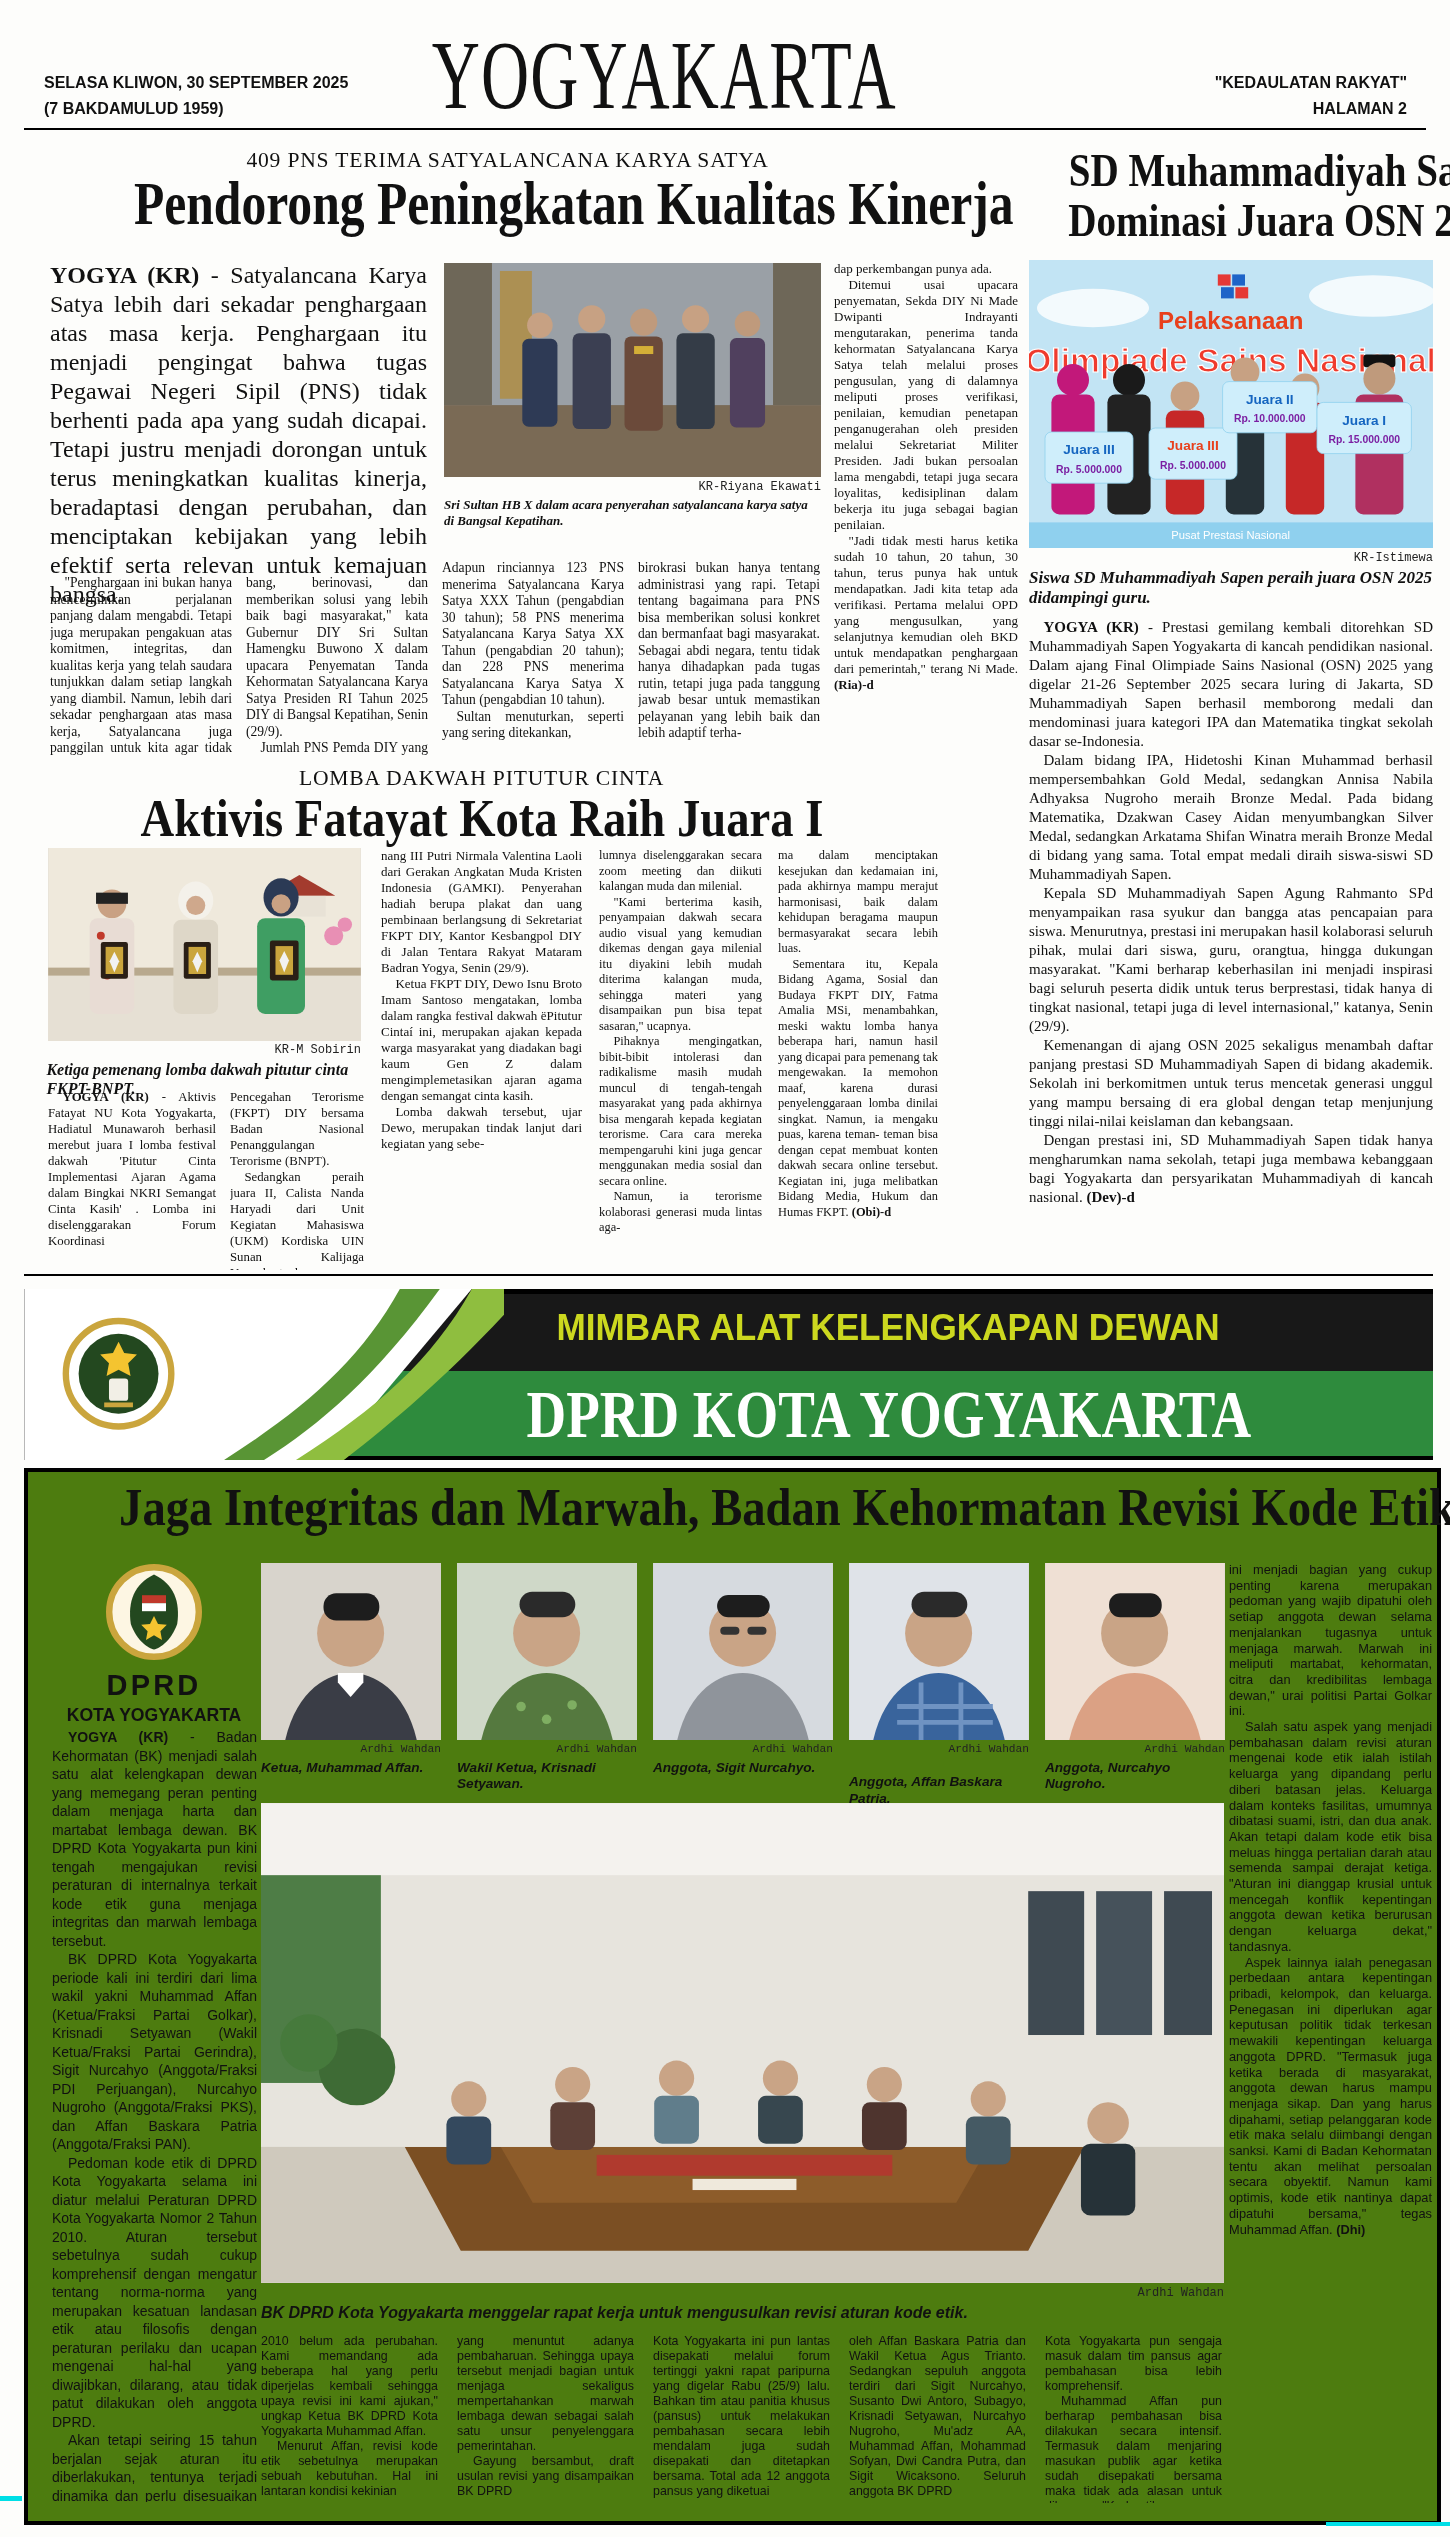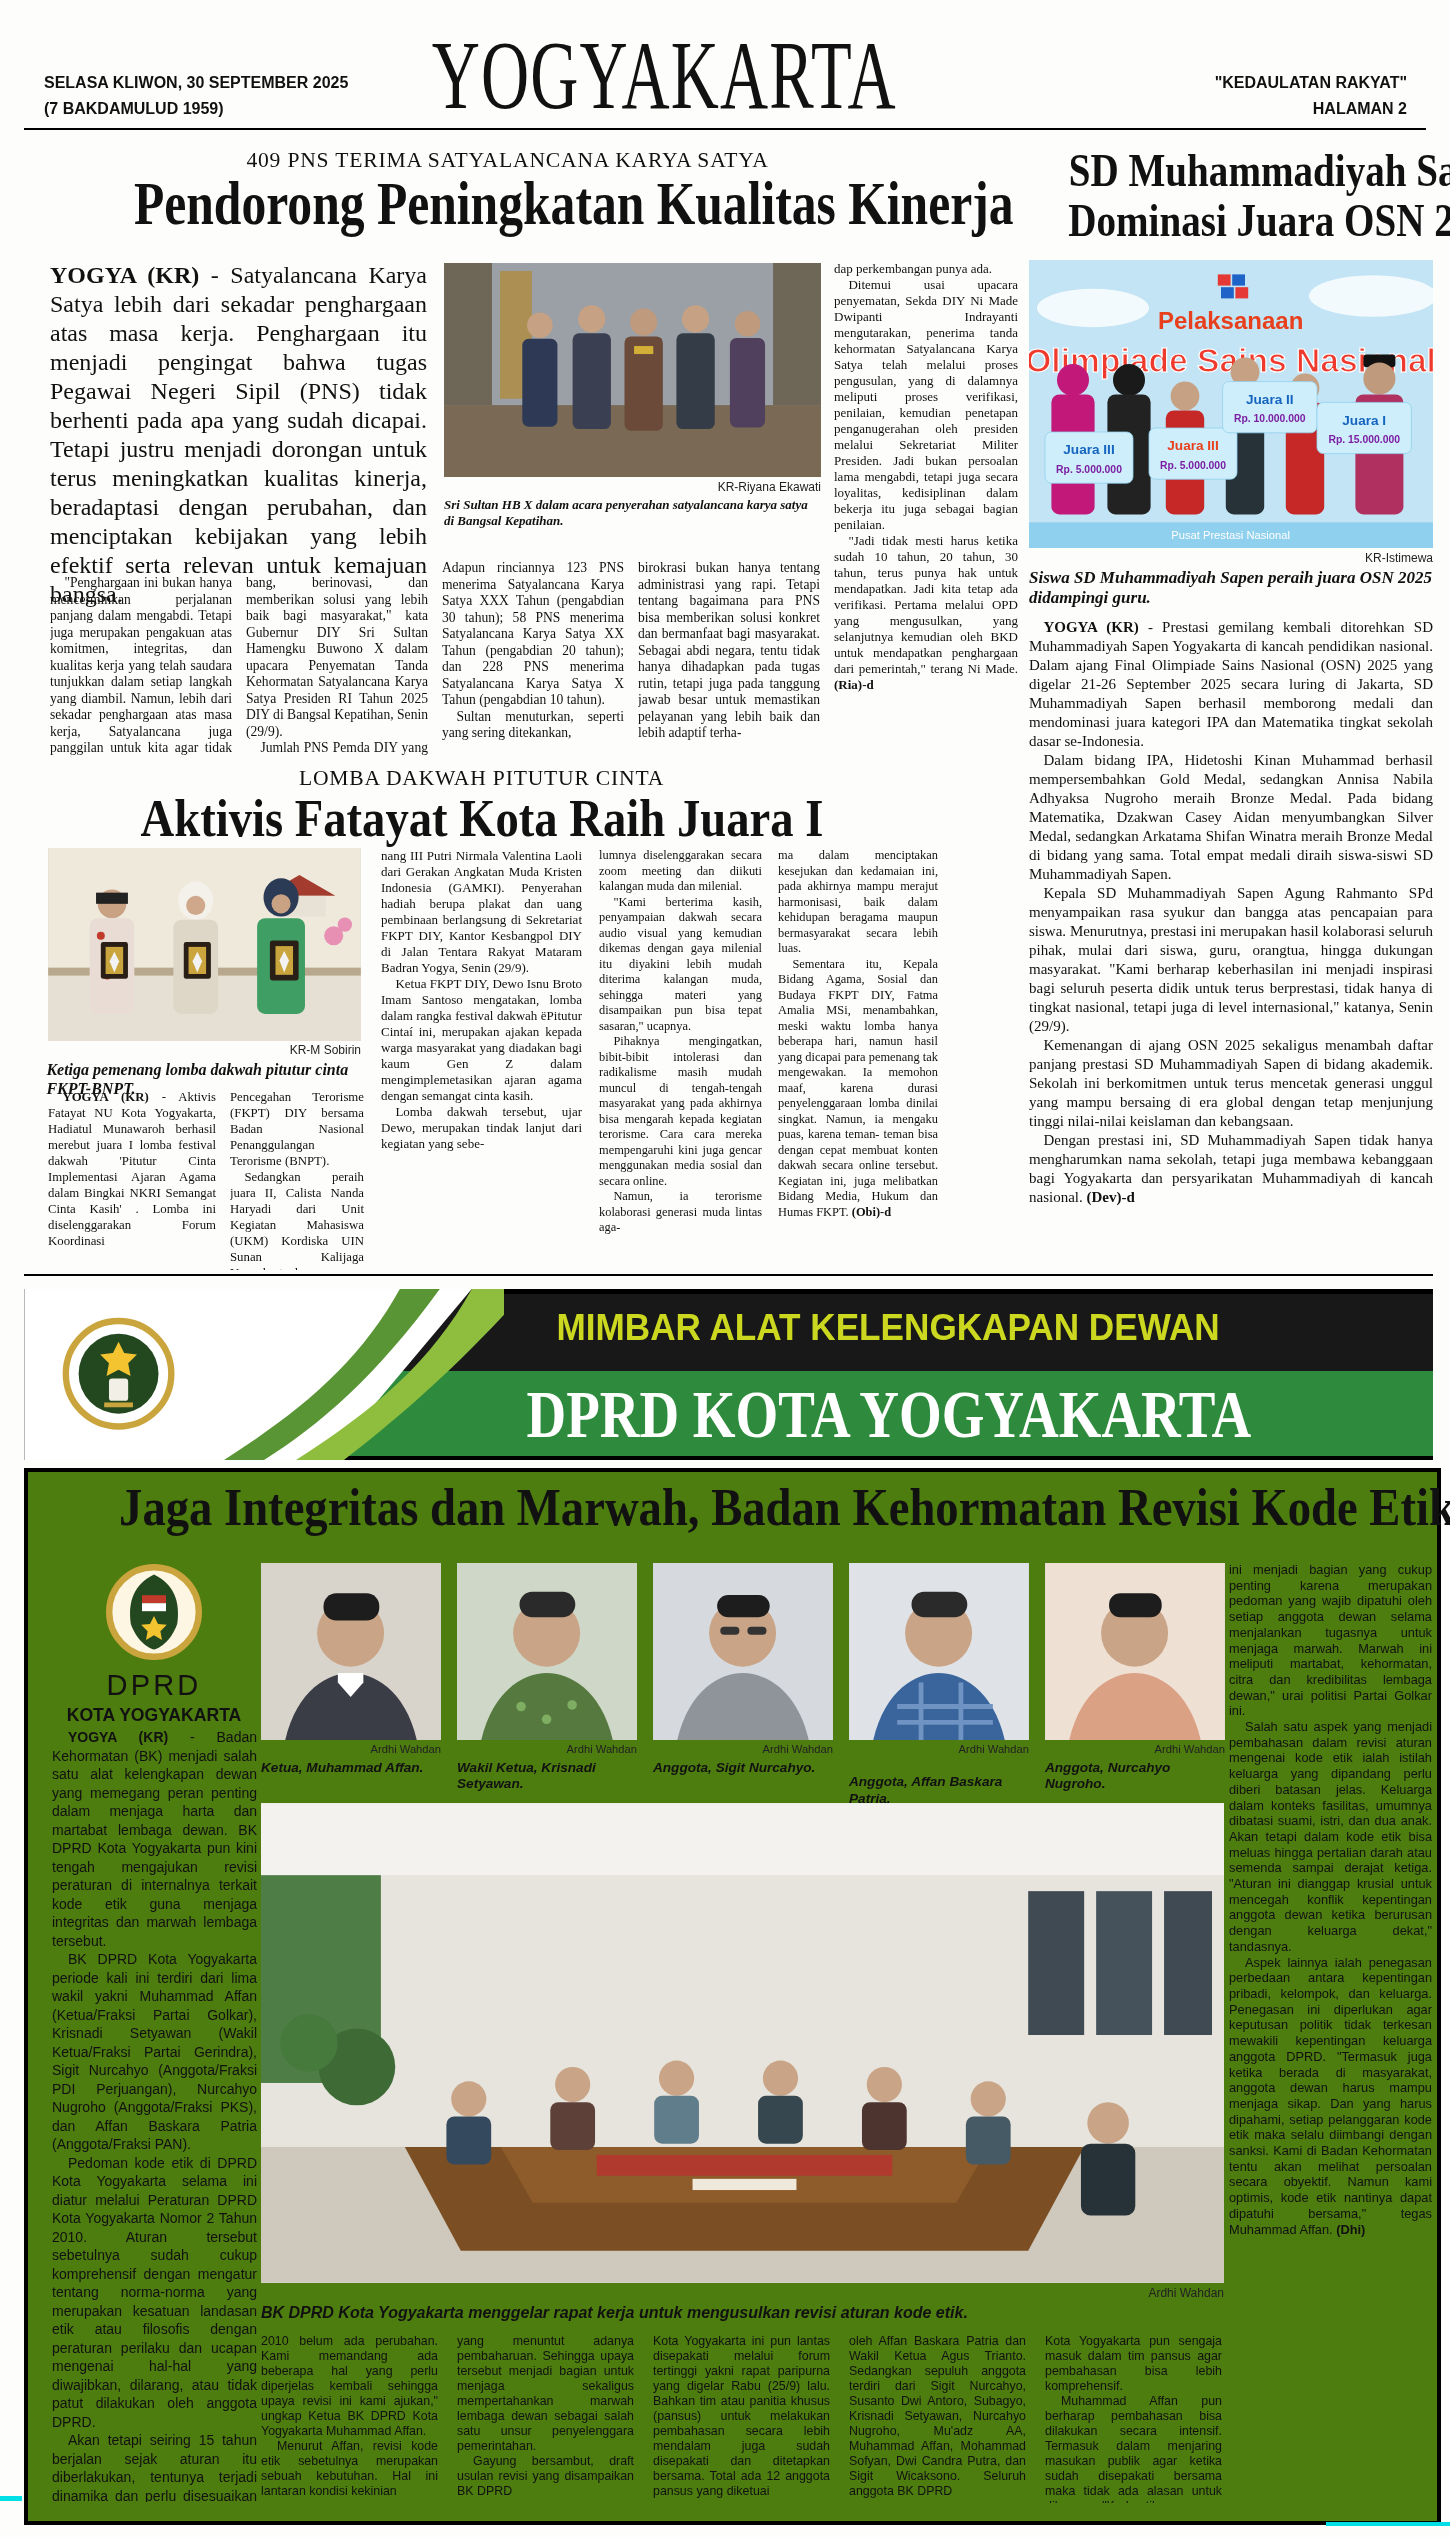--- a/index.html
+++ b/index.html
@@ -12,21 +12,21 @@
   .rule{background:#000}
   .kicker{font-size:21.6px;letter-spacing:0.8px;white-space:nowrap}
   .hl{font-weight:bold;white-space:nowrap;text-align:center}
   .hl>span{display:inline-block;transform-origin:50% 50%}
   .serif-col{font-size:13.6px;line-height:16.5px;text-align:justify;overflow:hidden}
   .serif-col p{margin:0;text-indent:14.4px}
   .serif-col.cont p:first-child{text-indent:0}
   .sans-col{font-family:"Liberation Sans",sans-serif;text-align:justify;overflow:hidden}
   .sans-col p{margin:0;text-indent:16px}
   .sans-col.cont p:first-child{text-indent:0}
-  .credit{font-family:Liberation Sans, sans-serif;font-size:12px;text-align:right;color:#222}
+  .credit{font-family:Liberation Mono, monospace;font-size:12px;text-align:right;color:#222}
   .caption{font-weight:bold;font-style:italic;line-height:1.2}
   .byline{font-weight:bold}
   .photo{overflow:hidden;background:#cfcfcf}
   svg{display:block}
 </style>
 </head>
 <body>
 
 <div id="page">
 
@@ -274,21 +274,21 @@
     </div>
 
     <div class="abs center" style="left:24px;top:88px;width:204px">
       <svg viewBox="0 0 130 130" width="104" height="104" style="margin:0 auto">
         <circle cx="65" cy="65" r="56" fill="#fdf6e3" stroke="#caa53d" stroke-width="8"></circle>
         <path d="M65,18 C90,30 98,52 94,80 C86,102 72,110 65,112 C58,110 44,102 36,80 C32,52 40,30 65,18 Z" fill="#23481f"></path>
         <rect x="50" y="44" width="30" height="10" fill="#c0392b"></rect>
           <rect x="50" y="54" width="30" height="10" fill="#ffffff"></rect>
         <path d="M65,70 l5,10 11,1 -8,8 2,11 -10,-6 -10,6 2,-11 -8,-8 11,-1 z" fill="#f4c430"></path>
       </svg>
-      <div class="sans" style="font-size:29px;font-weight:normal;letter-spacing:3.2px;margin-top:4.8px">DPRD</div>
+      <div class="sans" style="font-size:29px;font-weight:bold;letter-spacing:3.2px;margin-top:4.8px">DPRD</div>
       <div class="sans" style="font-size:17.6px;font-weight:bold;margin-top:3.2px">KOTA YOGYAKARTA</div>
     </div>
 
     <div class="abs" style="left:233px;top:91px;width:963px;display:flex;gap:16px">
       <div style="width:180px">
         <div class="photo" style="height:177px">
           <svg viewBox="0 0 225 222" width="180" height="177">
               <rect width="225" height="222" fill="#d8d4cc"></rect>
               <circle cx="112" cy="88" r="42" fill="#c9a486"></circle>
               <rect x="78" y="38" width="70" height="34" rx="16" fill="#1d1d1d"></rect>

